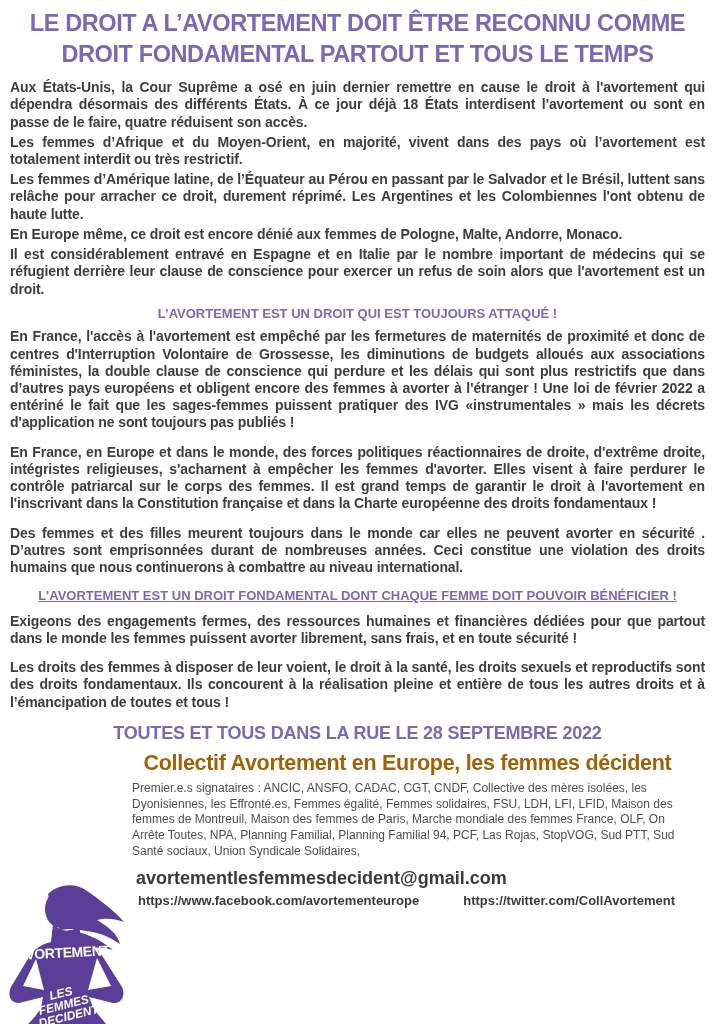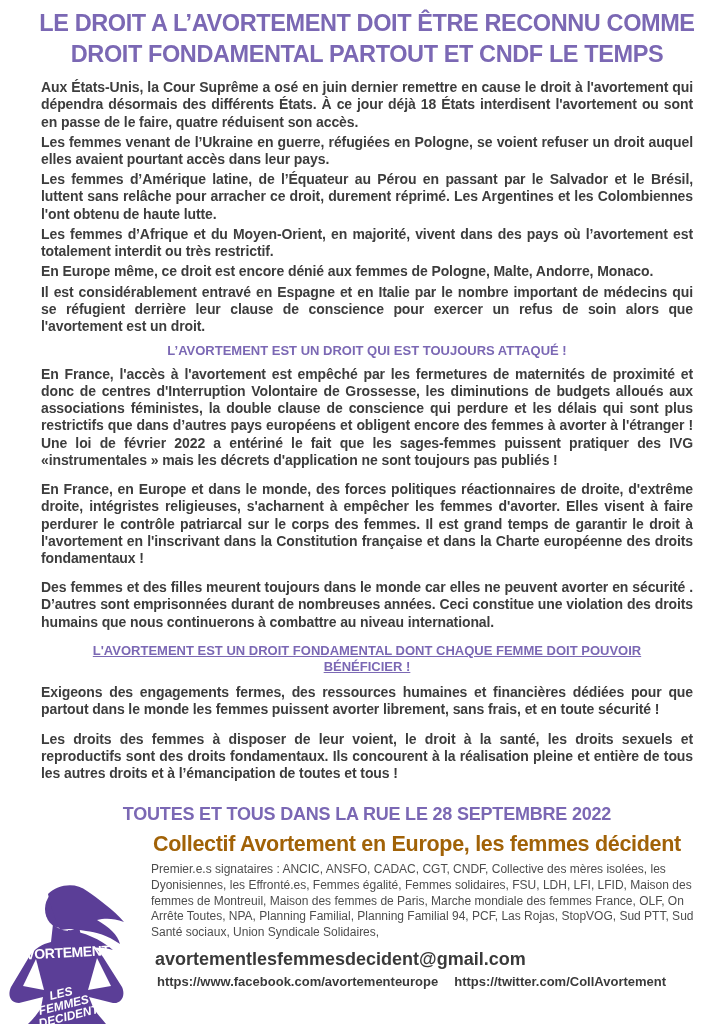--- a/index.html
+++ b/index.html
@@ -3,40 +3,40 @@
 <meta charset="utf-8">
 <style>
   html,body{margin:0;padding:0;}
   body{
     width:722px;height:1024px;
     background:#ffffff;
     font-family:"Liberation Sans",sans-serif;
     position:relative;
     overflow:hidden;
   }
-  .content{padding:8px 17px 0 29px;}
+  .content{padding:8px 17px 0 10px;}
 
   .title{
     color:#7b68b4;
     font-weight:700;
     font-size:23.5px;
     line-height:1.3;
     letter-spacing:-0.4px;
     text-align:center;
   }
   .title-line{white-space:nowrap;}
 
   .para{
     color:#3d3d3d;
     font-weight:700;
     font-size:14px;
     line-height:1.23;
     letter-spacing:-0.1px;
     text-align:justify;
-    margin:3px 12px;
+    margin:3px 0;
   }
   .group-top{margin-top:10px;}
 
   .mid-heading{
     color:#7b68b4;
     font-weight:700;
     font-size:13px;
     line-height:1.28;
     text-align:center;
     margin:8px 0 3px 0;
@@ -49,21 +49,21 @@
   .p10{margin-top:8px;}
   .p11{margin-top:12px;}
 
   .big-heading{
     color:#7b68b4;
     font-weight:700;
     font-size:18px;
     line-height:1.35;
     letter-spacing:-0.2px;
     text-align:center;
-    margin-top:20px;
+    margin-top:10px;
   }
 
   .collective{
     color:#a16207;
     font-weight:700;
     font-size:21.5px;
     letter-spacing:-0.3px;
     text-align:center;
     padding-left:100px;
     margin-top:6px;
@@ -84,46 +84,45 @@
     font-weight:700;
     font-size:18px;
     margin:9px 0 0 126px;
   }
   .links{
     color:#3a3a3a;
     font-weight:700;
     font-size:13px;
     margin:4px 0 0 128px;
     display:flex;
-    gap:16px;
+    gap:44px;
   }
 
   .logo{
     position:absolute;
     left:2px;
     top:884px;
     width:133px;
     height:140px;
   }
 </style>
 </head>
 <body>
 
 <div class="content">
 
   <div class="title">
     <div class="title-line">LE DROIT A L’AVORTEMENT DOIT ÊTRE RECONNU COMME</div>
-    <div class="title-line">DROIT FONDAMENTAL PARTOUT ET CNDF LE TEMPS</div>
+    <div class="title-line">DROIT FONDAMENTAL PARTOUT ET TOUS LE TEMPS</div>
   </div>
 
   <div class="group-top">
     <div class="para">Aux États-Unis, la Cour Suprême a osé en juin dernier remettre en cause le droit à l'avortement qui dépendra désormais des différents États. À ce jour déjà 18 États interdisent l'avortement ou sont en passe de le faire, quatre réduisent son accès.</div>
-    <div class="para">Les femmes venant de l’Ukraine en guerre, réfugiées en Pologne, se voient refuser un droit auquel elles avaient pourtant accès dans leur pays.</div>
+    <div class="para">Les femmes d’Afrique et du Moyen-Orient, en majorité, vivent dans des pays où l’avortement est totalement interdit ou très restrictif.</div>
     <div class="para">Les femmes d’Amérique latine, de l’Équateur au Pérou en passant par le Salvador et le Brésil, luttent sans relâche pour arracher ce droit, durement réprimé. Les Argentines et les Colombiennes l'ont obtenu de haute lutte.</div>
-    <div class="para">Les femmes d’Afrique et du Moyen-Orient, en majorité, vivent dans des pays où l’avortement est totalement interdit ou très restrictif.</div>
     <div class="para">En Europe même, ce droit est encore dénié aux femmes de Pologne, Malte, Andorre, Monaco.</div>
     <div class="para">Il est considérablement entravé en Espagne et en Italie par le nombre important de médecins qui se réfugient derrière leur clause de conscience pour exercer un refus de soin alors que l'avortement est un droit.</div>
   </div>
 
   <div class="mid-heading">L’AVORTEMENT EST UN DROIT QUI EST TOUJOURS ATTAQUÉ !</div>
 
   <div>
     <div class="para p7">En France, l'accès à l'avortement est empêché par les fermetures de maternités de proximité et donc de centres d'Interruption Volontaire de Grossesse, les diminutions de budgets alloués aux associations féministes, la double clause de conscience qui perdure et les délais qui sont plus restrictifs que dans d’autres pays européens et obligent encore des femmes à avorter à l'étranger ! Une loi de février 2022 a entériné le fait que les sages-femmes puissent pratiquer des IVG «instrumentales » mais les décrets d'application ne sont toujours pas publiés !</div>
     <div class="para p8">En France, en Europe et dans le monde, des forces politiques réactionnaires de droite, d'extrême droite, intégristes religieuses, s'acharnent à empêcher les femmes d'avorter. Elles visent à faire perdurer le contrôle patriarcal sur le corps des femmes. Il est grand temps de garantir le droit à l'avortement en l'inscrivant dans la Constitution française et dans la Charte européenne des droits fondamentaux !</div>
     <div class="para p9">Des femmes et des filles meurent toujours dans le monde car elles ne peuvent avorter en sécurité . D’autres sont emprisonnées durant de nombreuses années. Ceci constitue une violation des droits humains que nous continuerons à combattre au niveau international.</div>

